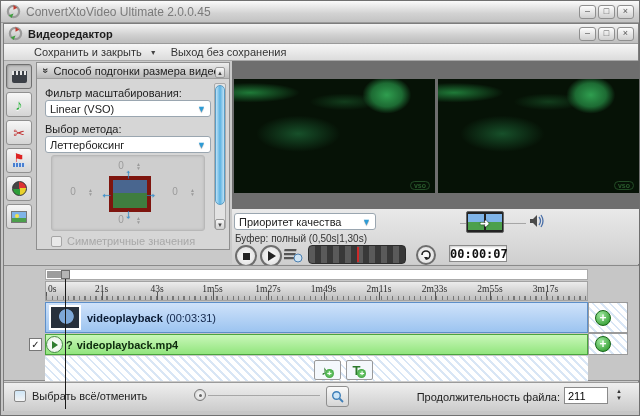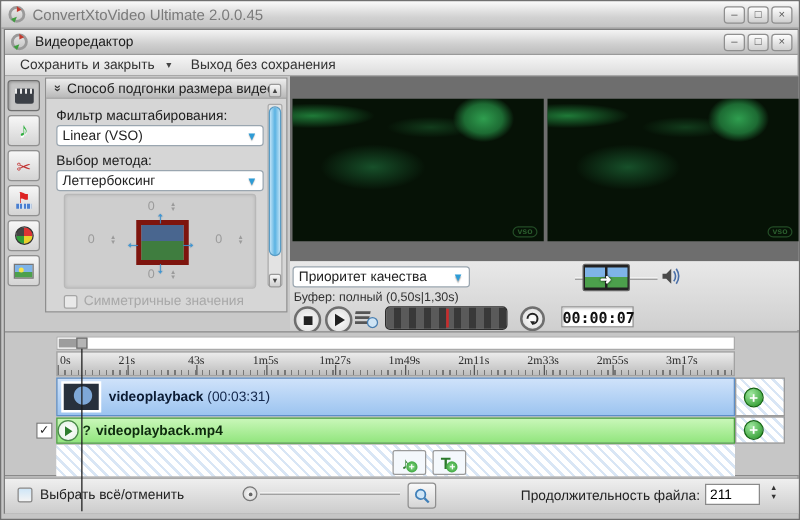--- a/index.html
+++ b/index.html
@@ -10,33 +10,33 @@
          border:1px solid #707070; overflow:hidden; }
 
   
   .titlebar { position:absolute; left:0; display:flex; align-items:center;
               background:linear-gradient(#fbfbfb,#d2d2d2 60%,#c3c3c3);
               border-bottom:1px solid #9a9a9a; }
   .titlebar.outer { top:0; width:100%; height:22px; padding:0 5px; }
   .titlebar.inner { top:0; width:100%; height:20px; padding:0 4px;
                     background:linear-gradient(#f4f4f4,#cfcfcf 60%,#bdbdbd); }
   .title-text { margin-left:5px; color:#7a7a7a; font-size:12px; }
-  .titlebar.inner .title-text { color:#1c1c1c; font-weight:normal; font-size:11px; }
+  .titlebar.inner .title-text { color:#1c1c1c; font-weight:bold; font-size:11px; }
   .win-btns { margin-left:auto; display:flex; gap:2px; }
   .win-btn { width:17px; height:14px; border:1px solid #8f8f8f; border-radius:3px;
              background:linear-gradient(#fdfdfd,#cfcfcf); font-size:9px; line-height:11px;
              text-align:center; color:#555; }
   .logo { width:15px; height:15px; flex:0 0 aupx; }
 
   
   .window { position:absolute; left:2px; top:22px; width:636px; height:388px;
             border:1px solid #7d7d7d; background:#cbcbcb; }
 
   .menubar { position:absolute; top:20px; left:0; width:100%; height:17px;
-             display:flex; align-items:center; gap:2px; padding:0 6px;
+             display:flex; align-items:center; gap:2px; padding:0 24px;
              background:linear-gradient(#f6f6f6,#dcdcdc); border-bottom:1px solid #a8a8a8; }
   .menu-item { padding:1px 6px; color:#333; white-space:nowrap; }
   .menu-caret { font-size:7px; color:#444; margin:0 6px 0 0; }
 
   
   .workarea { position:absolute; top:37px; left:0; width:636px; height:203px; background:#c9c9c9; }
 
   .iconbar { position:absolute; left:2px; top:3px; width:28px; display:flex;
              flex-direction:column; gap:3px; }
   .tool-btn { width:26px; height:25px; border:1px solid #909090; border-radius:3px;

